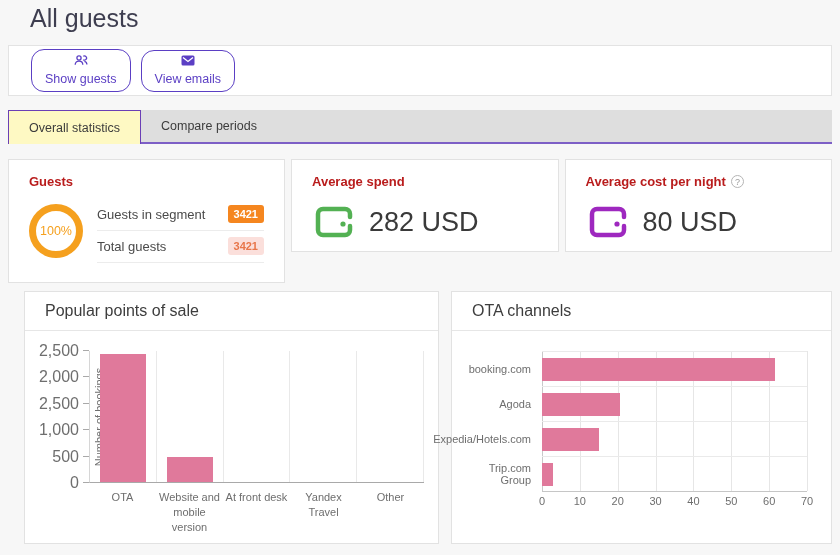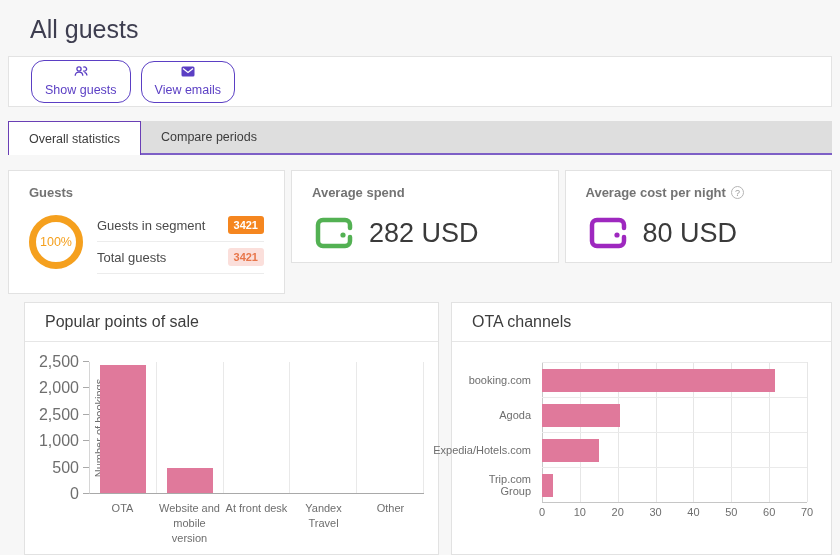--- a/index.html
+++ b/index.html
@@ -4,21 +4,21 @@
 <style>
   * { box-sizing: border-box; margin: 0; padding: 0; }
   html,body { width:840px; height:555px; }
   body {
     font-family: "Liberation Sans", sans-serif;
     background: #f7f7f7;
     color: #3c3c3c;
     overflow: hidden;
   }
   
-  .page-header { padding: 15px 30px 12px 30px; }
+  .page-header { padding: 4px 30px 12px 30px; }
   .page-title { font-size: 25px; font-weight: 400; color: #3e3e50; }
 
   
   .actions-panel {
     margin: 0 8px; background: #fff; border: 1px solid #e3e3e3;
     height: 51px; display: flex; align-items: center; padding-left: 22px; gap: 10px;
   }
   .pill-btn {
     display: inline-flex; align-items: center; gap: 6px;
     background: #fff; border: 1px solid #5b3fc4; color: #5b3fc4;
@@ -31,28 +31,28 @@
   .tabbar {
     margin: 14px 8px 0 8px; height: 34px;
     display: flex; align-items: stretch;
     background: #dedede; border-bottom: 2px solid #7d5fc6;
   }
   .tab {
     display: flex; align-items: center; padding: 0 20px;
     font-size: 12.5px; color: #3c3c3c; cursor: pointer;
   }
   .tab.active {
-    background: #ffffff; border: 1px solid #6a3fb5; border-bottom: 0;
+    background: #fef9c3; border: 1px solid #6a3fb5; border-bottom: 0;
     margin-bottom: -2px; position: relative;
   }
 
   
   .cards-row { margin: 15px 8px 0 8px; display: flex; gap: 6px; align-items: flex-start; }
   .card { background: #fff; border: 1px solid #e2e2e2; padding: 14px 20px; }
-  .card-title { font-size: 13px; font-weight: bold; color: #737373; }
+  .card-title { font-size: 13px; font-weight: bold; color: #b91c1c; }
   .card-guests { width: 277px; height: 124px; }
   .card-wide { flex: 1; height: 93px; }
 
   .guests-body { display: flex; align-items: center; margin-top: 10px; }
   .ring {
     width: 54px; height: 54px; border-radius: 50%;
     border: 7px solid #f5a01e; display: flex; align-items: center; justify-content: center;
     color: #f5a01e; font-size: 12.5px; flex: 0 0 auto;
   }
   .guest-rows { flex: 1; margin-left: 14px; }

